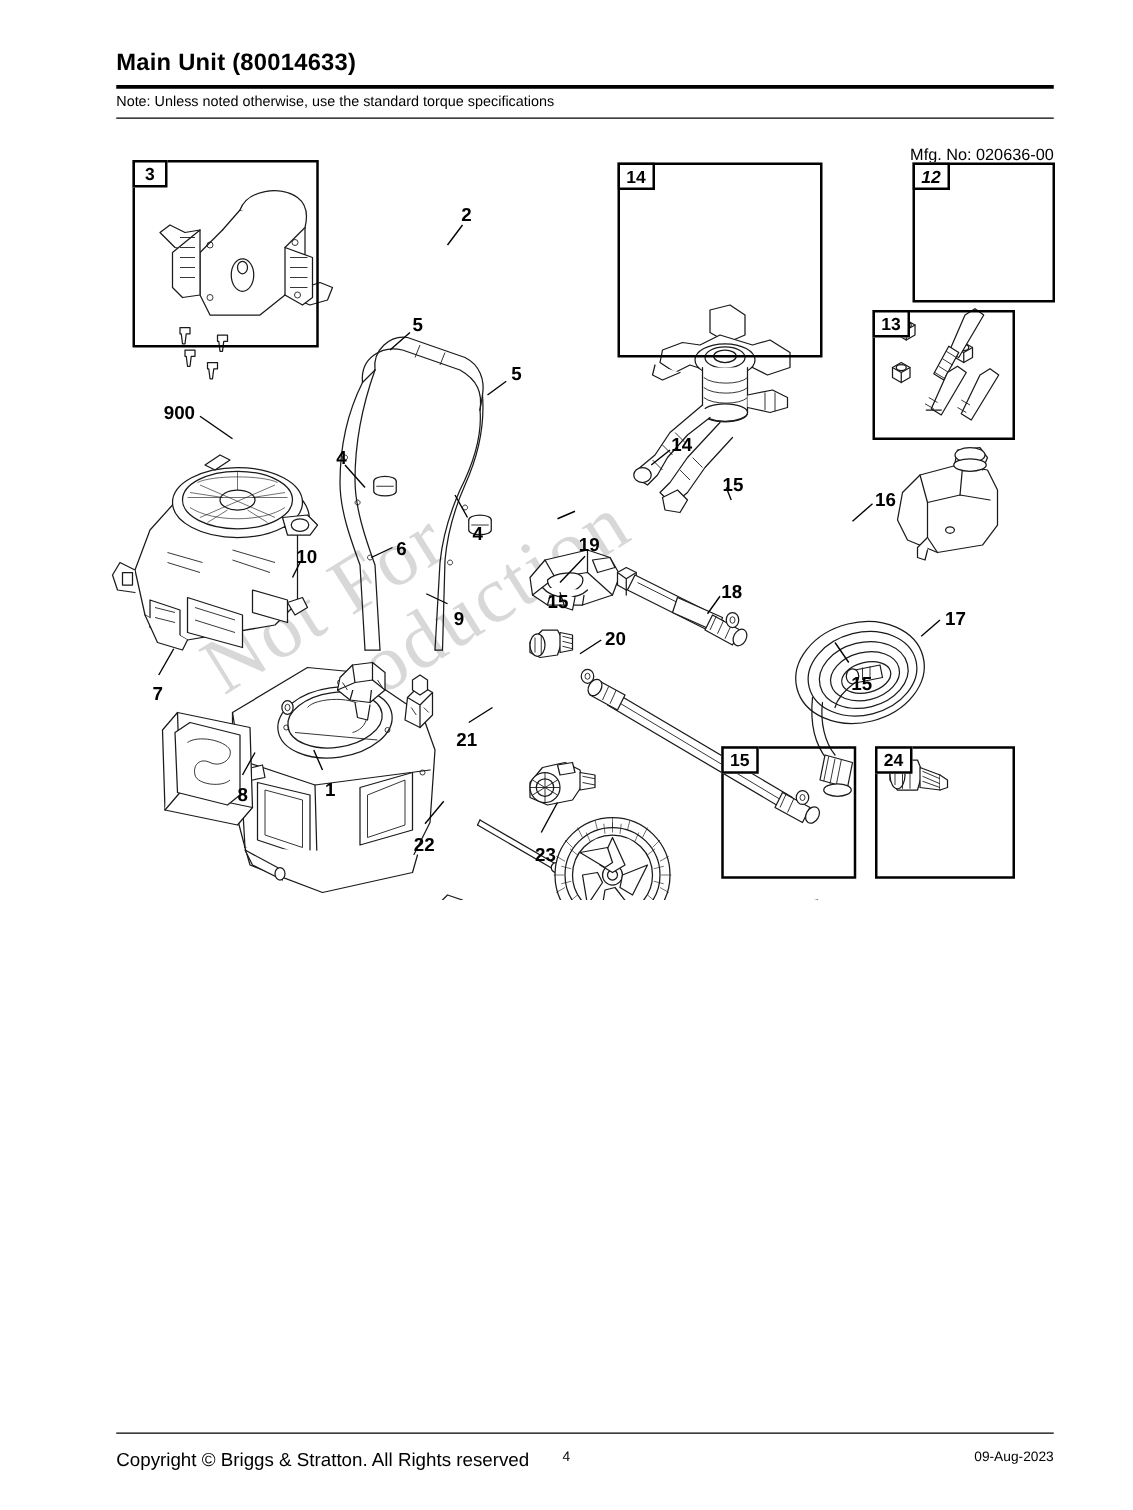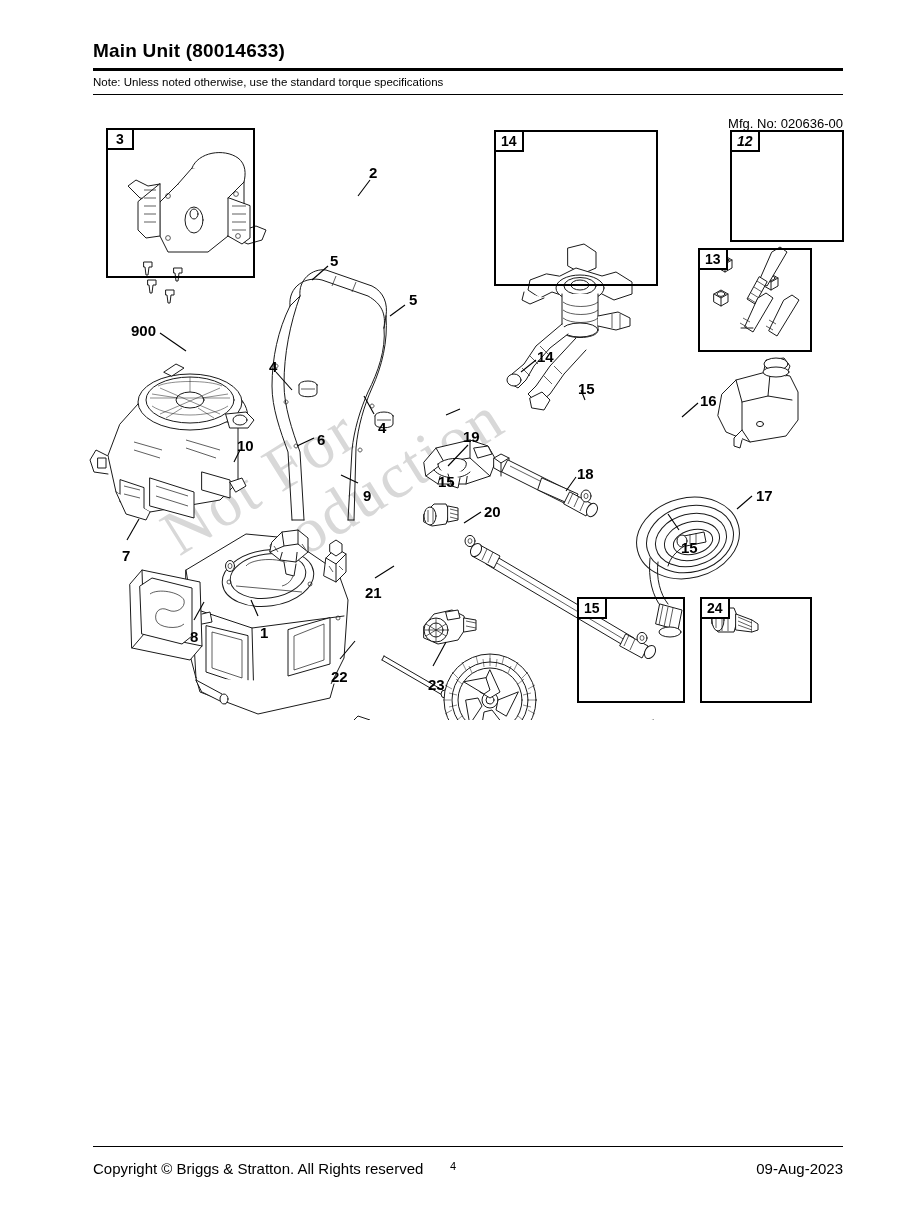--- a/index.html
+++ b/index.html
@@ -10,21 +10,21 @@
   
   .hdr-title{position:absolute;left:93px;top:40px;font-size:19px;font-weight:bold;letter-spacing:.2px;}
   .rule-thick{position:absolute;left:93px;width:750px;height:3px;background:#000;}
   .rule-thin{position:absolute;left:93px;width:750px;height:1px;background:#000;}
   .hdr-note{position:absolute;left:93px;top:76px;font-size:11.5px;}
   .hdr-mfg{position:absolute;right:63px;top:68px;font-size:13px;margin-top:48px;}
 
   
   .ftr-copy{position:absolute;left:93px;top:1160px;font-size:15px;}
   .ftr-page{position:absolute;left:0;top:1160px;width:906px;text-align:center;font-size:11px;}
-  .ftr-date{position:absolute;right:63px;top:1160px;font-size:15px;}
+  .ftr-date{position:absolute;right:63px;top:1160px;font-size:11px;}
 
   
   .canvas{position:absolute;left:0;top:100px;width:906px;height:620px;}
   .canvas svg{position:absolute;left:0;top:0;}
 
   
   .watermark{position:absolute;left:150px;top:410px;font-size:64px;color:#d8d8d8;
              font-family:"Liberation Serif",serif;letter-spacing:2px;
              transform:rotate(-32deg);transform-origin:0 0;white-space:nowrap;
              pointer-events:none;line-height:1.05;}

